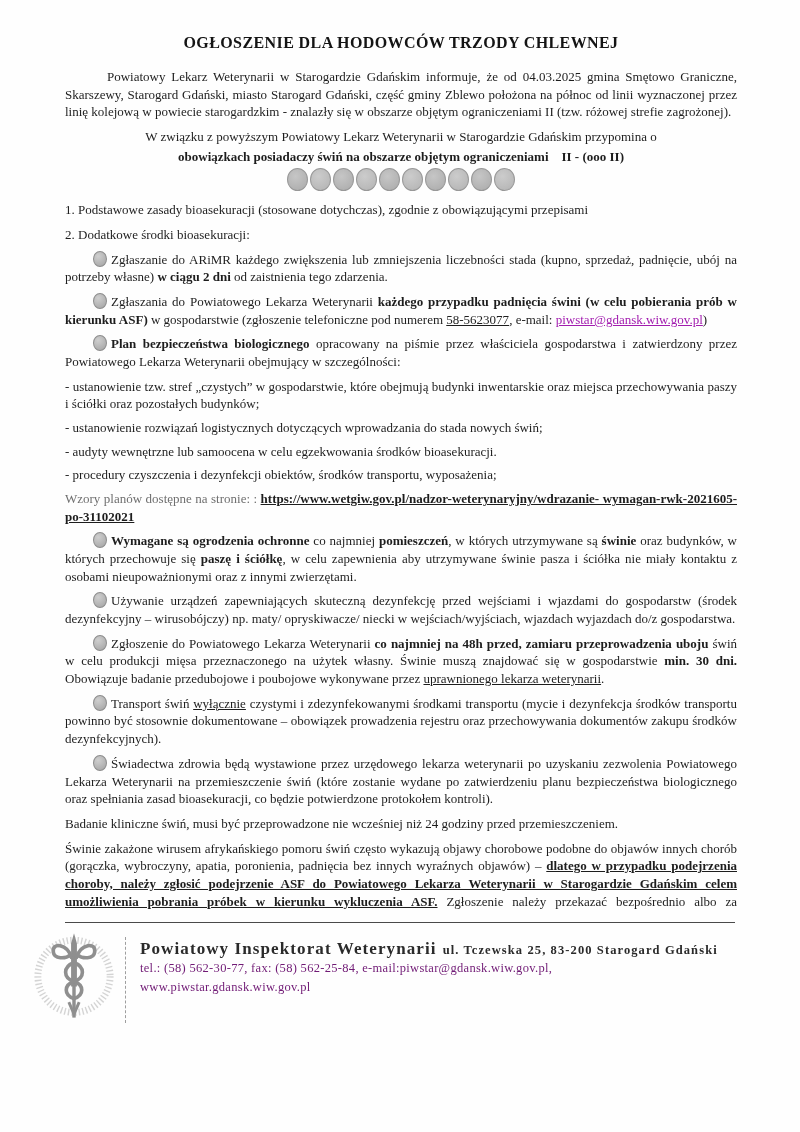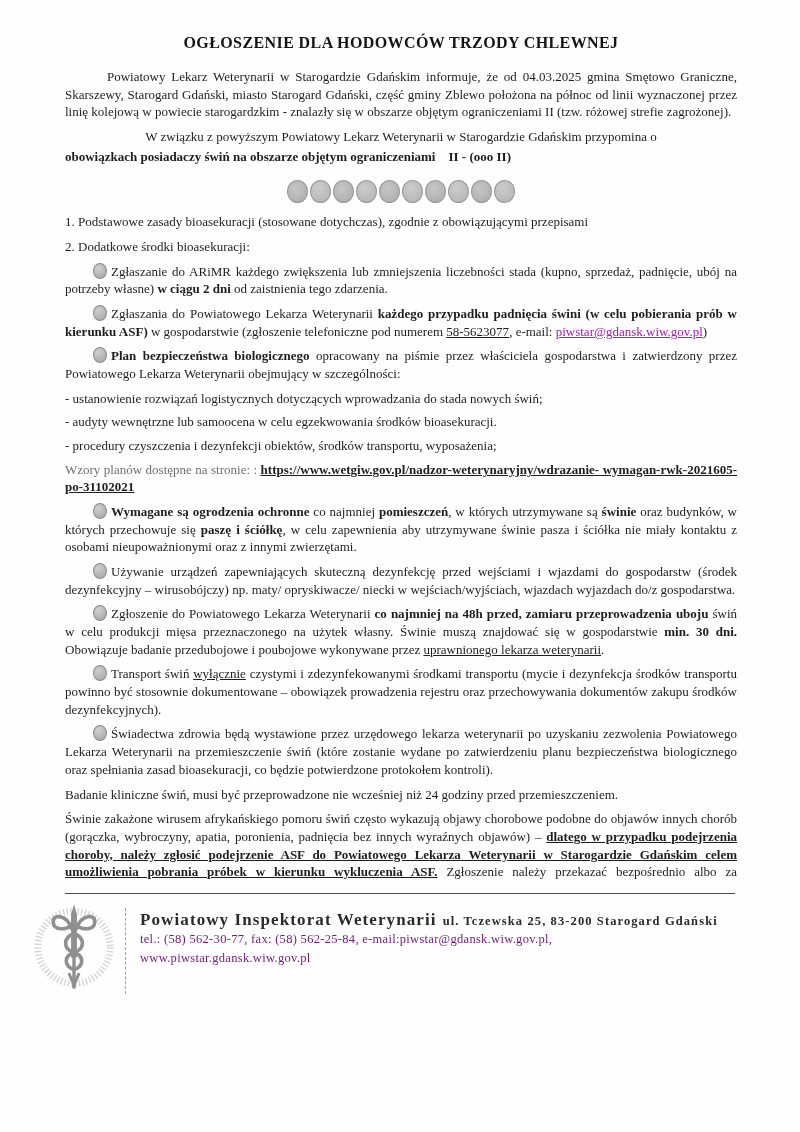--- a/index.html
+++ b/index.html
@@ -15,21 +15,21 @@
   .doc-title{
     text-align:center;font-size:16px;font-weight:700;letter-spacing:.4px;
     margin:0 0 16px 0;color:#141414;
   }
   .para{
     font-size:13px;line-height:1.36;margin:0 0 7px 0;
     text-align:justify;
   }
   .para-indent{text-indent:42px;}
   .para-center{text-align:center;margin-bottom:2px;}
-  .para-center-bold{font-weight:700;margin-bottom:15px;}
+  .para-center-bold{text-align:center;font-weight:700;margin-bottom:3px;}
   .para-bullet{text-indent:28px;}
   .para-dash{margin-bottom:6px;}
   .para-plain{margin-bottom:7px;}
   .para-last{margin-bottom:0;text-align-last:justify;}
   .seg-n{font-weight:400;}
   .seg-b{font-weight:700;}
   .seg-u{text-decoration:underline;}
   .seg-bu{font-weight:700;text-decoration:underline;}
   .seg-g{color:#6f6f6f;}
   .seg-gu{color:#a21caf;text-decoration:underline;}
@@ -79,20 +79,21 @@
   <div>
       <p class="para para-indent"><span class="seg-n">Powiatowy Lekarz Weterynarii w Starogardzie Gdańskim informuje, że od 04.03.2025 gmina Smętowo Graniczne, Skarszewy, Starogard Gdański, miasto Starogard Gdański, część gminy Zblewo położona na północ od linii wyznaczonej przez linię kolejową w powiecie starogardzkim - znalazły się w obszarze objętym ograniczeniami II (tzw. różowej strefie zagrożonej).</span></p>
       <p class="para para-center"><span class="seg-n">W związku z powyższym Powiatowy Lekarz Weterynarii w Starogardzie Gdańskim przypomina o</span></p>
       <p class="para para-center-bold"><span class="seg-b">obowiązkach posiadaczy świń na obszarze objętym ograniczeniami&nbsp;&nbsp;&nbsp; II - (ooo II)</span></p>
       <div class="dots-row"><span class="dot"></span><span class="dot"></span><span class="dot"></span><span class="dot"></span><span class="dot"></span><span class="dot"></span><span class="dot"></span><span class="dot"></span><span class="dot"></span><span class="dot"></span></div>
       <p class="para para-plain"><span class="seg-n">1. Podstawowe zasady bioasekuracji (stosowane dotychczas), zgodnie z obowiązującymi przepisami</span></p>
       <p class="para para-plain"><span class="seg-n">2. Dodatkowe środki bioasekuracji:</span></p>
       <p class="para para-bullet"><span class="bullet-dot"></span><span class="seg-n">Zgłaszanie do ARiMR każdego zwiększenia lub zmniejszenia liczebności stada (kupno, sprzedaż, padnięcie, ubój na potrzeby własne) </span><span class="seg-b">w ciągu 2 dni</span><span class="seg-n"> od zaistnienia tego zdarzenia.</span></p>
       <p class="para para-bullet"><span class="bullet-dot"></span><span class="seg-n">Zgłaszania do Powiatowego Lekarza Weterynarii </span><span class="seg-b">każdego przypadku padnięcia świni (w celu pobierania prób w kierunku ASF)</span><span class="seg-n"> w gospodarstwie (zgłoszenie telefoniczne pod numerem </span><span class="seg-u">58-5623077</span><span class="seg-n">, e-mail: </span><span class="seg-gu">piwstar@gdansk.wiw.gov.pl</span><span class="seg-n">)</span></p>
       <p class="para para-bullet"><span class="bullet-dot"></span><span class="seg-b">Plan bezpieczeństwa biologicznego</span><span class="seg-n"> opracowany na piśmie przez właściciela gospodarstwa i zatwierdzony przez Powiatowego Lekarza Weterynarii obejmujący w szczególności:</span></p>
+      <p class="para para-dash"><span class="seg-n">- ustanowienie tzw. stref „czystych” w gospodarstwie, które obejmują budynki inwentarskie oraz miejsca przechowywania paszy i ściółki oraz pozostałych budynków;</span></p>
       <p class="para para-dash"><span class="seg-n">- ustanowienie rozwiązań logistycznych dotyczących wprowadzania do stada nowych świń;</span></p>
       <p class="para para-dash"><span class="seg-n">- audyty wewnętrzne lub samoocena w celu egzekwowania środków bioasekuracji.</span></p>
       <p class="para para-dash"><span class="seg-n">- procedury czyszczenia i dezynfekcji obiektów, środków transportu, wyposażenia;</span></p>
       <p class="para para-plain"><span class="seg-g">Wzory planów dostępne na stronie: : </span><span class="seg-bu">https://www.wetgiw.gov.pl/nadzor-weterynaryjny/wdrazanie- wymagan-rwk-2021605-po-31102021</span></p>
       <p class="para para-bullet"><span class="bullet-dot"></span><span class="seg-b">Wymagane są ogrodzenia ochronne</span><span class="seg-n"> co najmniej </span><span class="seg-b">pomieszczeń</span><span class="seg-n">, w których utrzymywane są </span><span class="seg-b">świnie</span><span class="seg-n"> oraz budynków, w których przechowuje się </span><span class="seg-b">paszę i ściółkę</span><span class="seg-n">, w celu zapewnienia aby utrzymywane świnie pasza i ściółka nie miały kontaktu z osobami nieupoważnionymi oraz z innymi zwierzętami.</span></p>
       <p class="para para-bullet"><span class="bullet-dot"></span><span class="seg-n">Używanie urządzeń zapewniających skuteczną dezynfekcję przed wejściami i wjazdami do gospodarstw  (środek dezynfekcyjny – wirusobójczy)  np. maty/ opryskiwacze/ niecki w wejściach/wyjściach, wjazdach wyjazdach do/z gospodarstwa.</span></p>
       <p class="para para-bullet"><span class="bullet-dot"></span><span class="seg-n">Zgłoszenie do Powiatowego Lekarza Weterynarii </span><span class="seg-b">co najmniej na 48h przed, zamiaru przeprowadzenia uboju</span><span class="seg-n"> świń w celu produkcji mięsa przeznaczonego na użytek własny. Świnie muszą znajdować się w gospodarstwie </span><span class="seg-b">min. 30 dni.</span><span class="seg-n"> Obowiązuje badanie przedubojowe i poubojowe wykonywane przez </span><span class="seg-u">uprawnionego lekarza weterynarii</span><span class="seg-n">.</span></p>
       <p class="para para-bullet"><span class="bullet-dot"></span><span class="seg-n">Transport świń </span><span class="seg-u">wyłącznie</span><span class="seg-n"> czystymi i zdezynfekowanymi  środkami transportu (mycie i dezynfekcja środków transportu powinno być stosownie dokumentowane – obowiązek prowadzenia rejestru oraz przechowywania dokumentów zakupu środków dezynfekcyjnych).</span></p>
       <p class="para para-bullet"><span class="bullet-dot"></span><span class="seg-n">Świadectwa zdrowia będą wystawione przez urzędowego lekarza weterynarii po uzyskaniu zezwolenia Powiatowego Lekarza Weterynarii na przemieszczenie świń (które zostanie wydane po zatwierdzeniu planu bezpieczeństwa biologicznego oraz spełniania zasad bioasekuracji, co będzie potwierdzone protokołem kontroli).</span></p>
       <p class="para para-plain"><span class="seg-n">Badanie kliniczne świń, musi być przeprowadzone nie wcześniej niż 24 godziny przed przemieszczeniem.</span></p>

